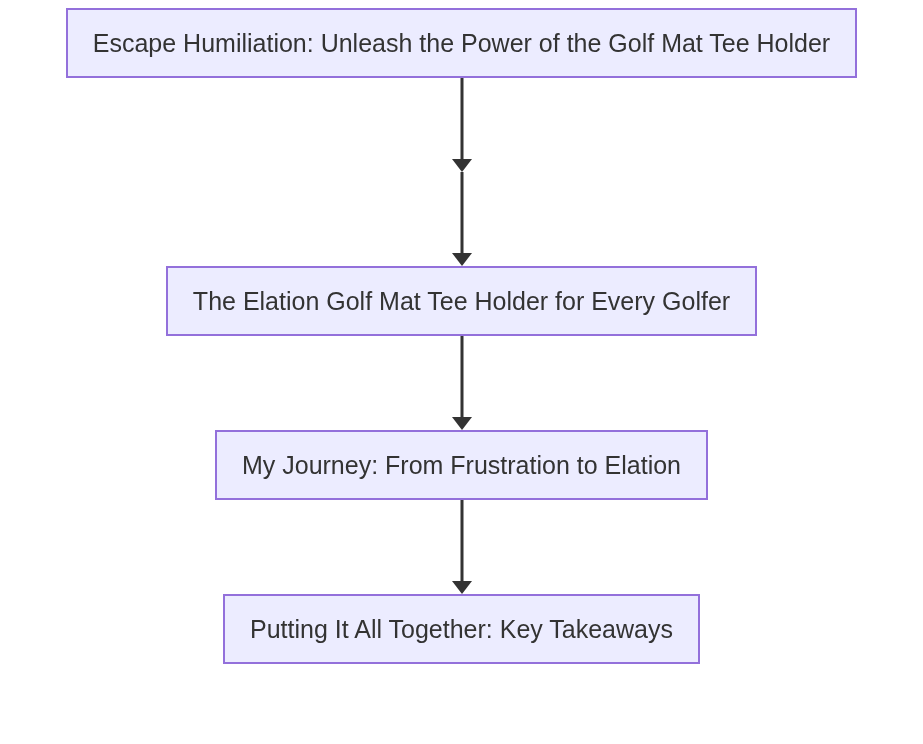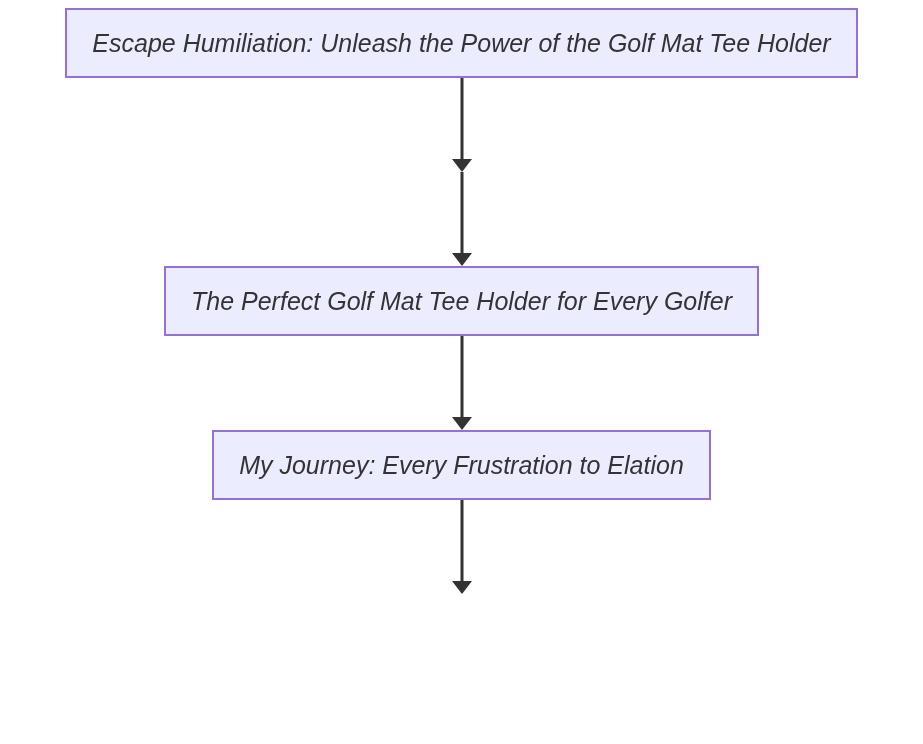--- a/index.html
+++ b/index.html
@@ -28,21 +28,20 @@
     display: inline-flex;
     align-items: center;
     justify-content: center;
     padding: 0 25px;
     background: #ECECFF;
     border: 2px solid #9370DB;
     color: #333333;
     font-size: 25px;
     white-space: nowrap;
     flex: 0 0 auto;
-    font-style: italic;
   }
   .edge {
     position: relative;
     width: 26px;
     height: 94px;
     flex: 0 0 auto;
   }
   .edge .shaft {
     position: absolute;
     left: 50%;
@@ -78,31 +77,34 @@
     <span class="head"></span>
   </div>
 
 
   <div class="edge">
     <span class="shaft"></span>
     <span class="head"></span>
   </div>
 
   <div class="node">
-    <span>The Perfect Golf Mat Tee Holder for Every Golfer</span>
+    <span>The Elation Golf Mat Tee Holder for Every Golfer</span>
   </div>
 
   <div class="edge">
     <span class="shaft"></span>
     <span class="head"></span>
   </div>
 
   <div class="node">
-    <span>My Journey: Every Frustration to Elation</span>
+    <span>My Journey: From Frustration to Elation</span>
   </div>
 
   <div class="edge">
     <span class="shaft"></span>
     <span class="head"></span>
   </div>
 
+  <div class="node">
+    <span>Putting It All Together: Key Takeaways</span>
+  </div>
 
 </div>
 
 </body></html>

